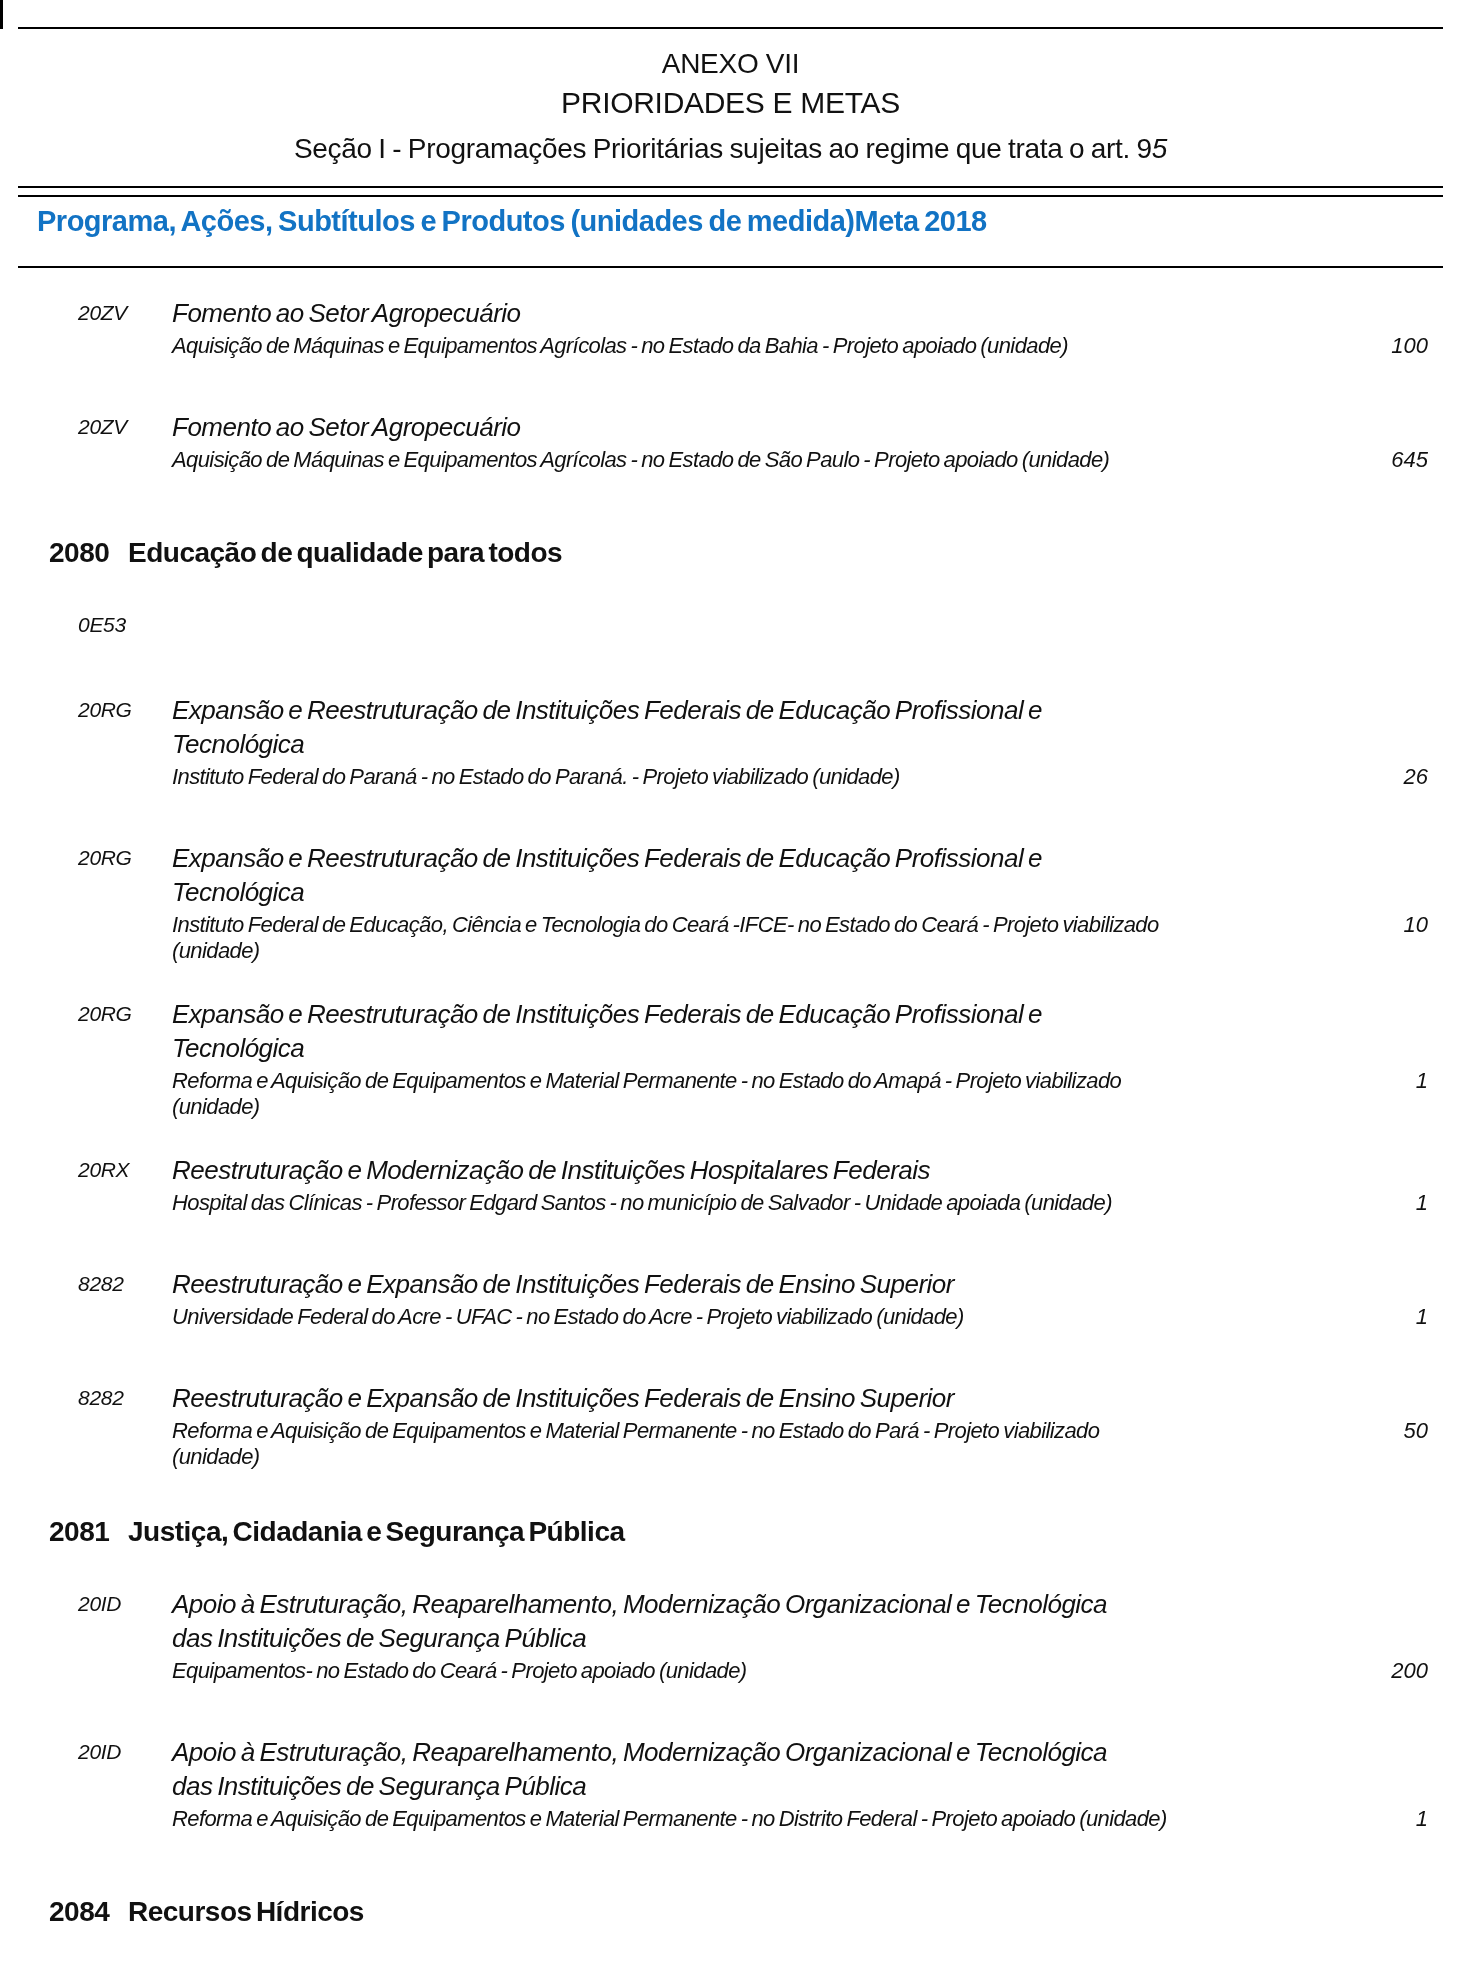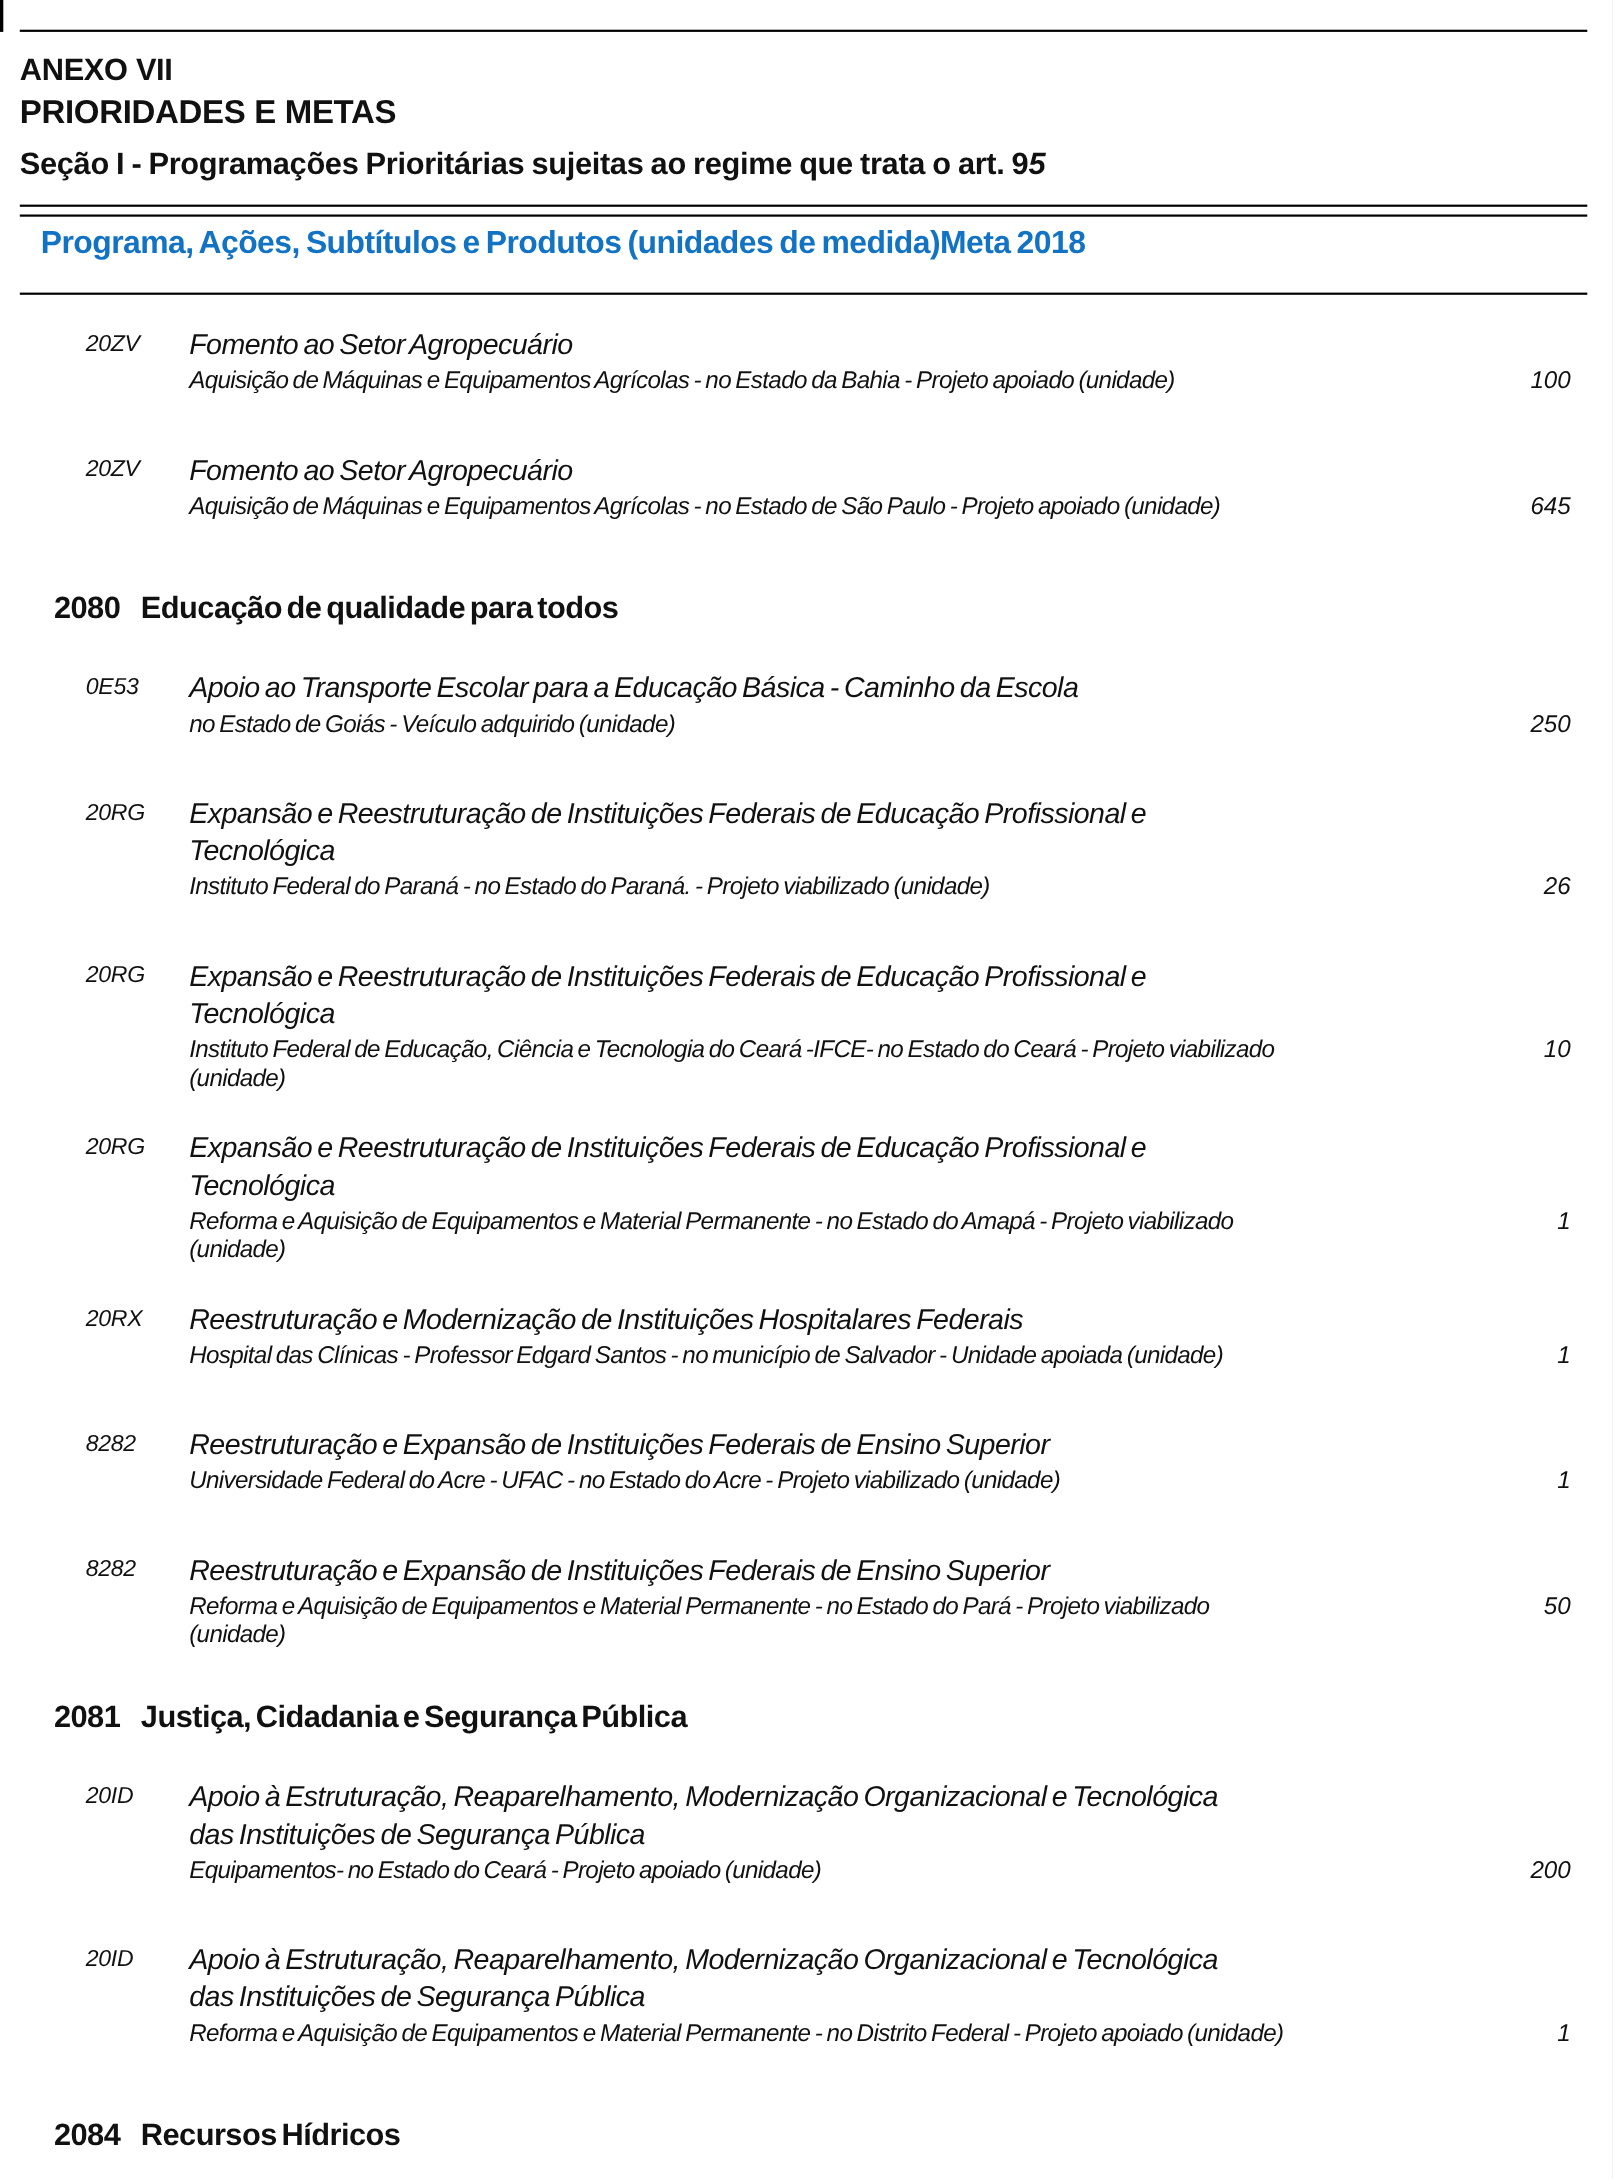--- a/index.html
+++ b/index.html
@@ -15,21 +15,21 @@
     overflow:hidden;
   }
   
   .tick        { position:absolute; left:0;  top:0;    width:3px;   height:29px; background:#000; }
   .rule        { position:absolute; left:18px; width:1425px; height:2px; background:#000; }
   .rule-top    { top:27px; }
   .rule-d1     { top:186px; }
   .rule-d2     { top:195px; }
   .rule-bottom { top:266px; }
   
-  .h-center { position:absolute; left:18px; width:1425px; font-weight:bold; letter-spacing:-0.3px; }
+  .h-center { position:absolute; left:18px; width:1425px; text-align:center; font-weight:normal; letter-spacing:-0.3px; }
   .h-anexo  { top:48px;  font-size:28px; }
   .h-prior  { top:86px;  font-size:30px; }
   .h-secao  { top:133px; font-size:28px; word-spacing:-1px; }
   .h-secao .it { font-style:italic; }
   
   .table-header {
     position:absolute; left:37px; top:205px; width:1401px;
     display:flex; justify-content:flex-start; align-items:flex-start;
     color:var(--accent); font-weight:bold; font-size:29px; letter-spacing:-0.5px; word-spacing:-2px;
   }
@@ -116,31 +116,20 @@
             <div class="meta">645</div>
           </div>
         </div>
       </div>
       <div class="program-row">
         <div class="pcode">2080</div>
         <div class="ptitle">Educação de qualidade para todos</div>
       </div>
       <div class="action-row">
         <div class="code">0E53</div>
-        <div class="body">
-          <div class="title">
-            <div class="tline">Apoio ao Transporte Escolar para a Educação Básica - Caminho da Escola</div>
-          </div>
-          <div class="sub-row">
-            <div class="subtitle">
-              <div class="sline">no Estado de Goiás - Veículo adquirido (unidade)</div>
-            </div>
-            <div class="meta">250</div>
-          </div>
-        </div>
       </div>
       <div class="action-row">
         <div class="code">20RG</div>
         <div class="body">
           <div class="title">
             <div class="tline">Expansão e Reestruturação de Instituições Federais de Educação Profissional e</div>
             <div class="tline">Tecnológica</div>
           </div>
           <div class="sub-row">
             <div class="subtitle">

